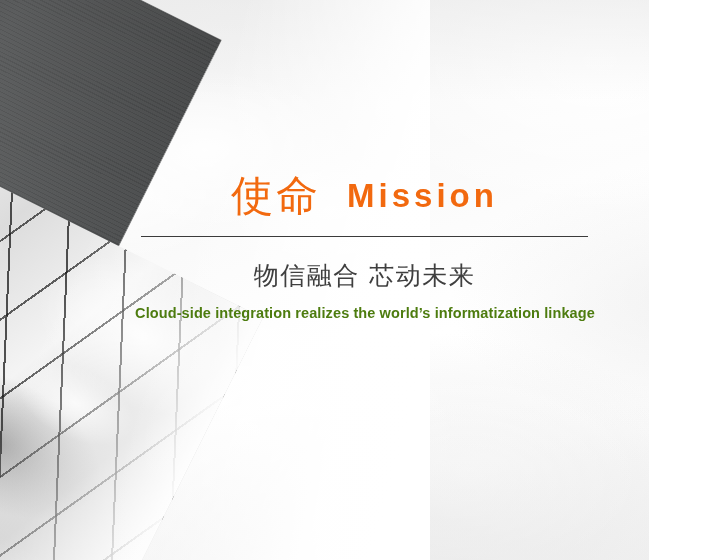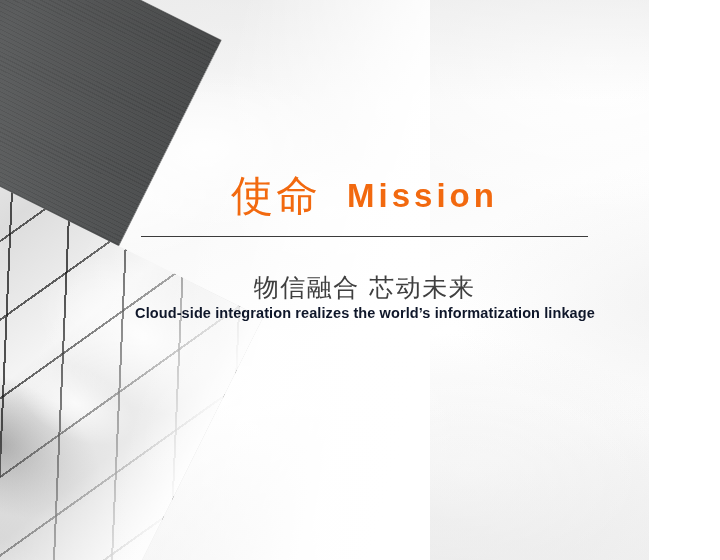--- a/index.html
+++ b/index.html
@@ -174,34 +174,33 @@
     left: 141px;
     top: 259px;
     width: 447px;
     text-align: center;
     font-family: "DejaVu Sans", "Liberation Sans", sans-serif;
     font-size: 25px;
     font-weight: 400;
     color: #3f3f3f;
     letter-spacing: 1.5px;
     white-space: nowrap;
-    margin-top: 12px;
   }
   .desc {
     position: absolute;
     left: 60px;
     top: 302px;
     width: 610px;
     text-align: center;
   }
   .desc-line {
     font-family: "Liberation Sans", "DejaVu Sans", sans-serif;
     font-size: 14.5px;
     font-weight: 600;
-    color: #0f172a;
+    color: #4d7c0f;
     line-height: 22px;
     letter-spacing: 0.1px;
     white-space: nowrap;
   }
 </style>
 </head>
 <body>
 
 <div id="banner">
 

